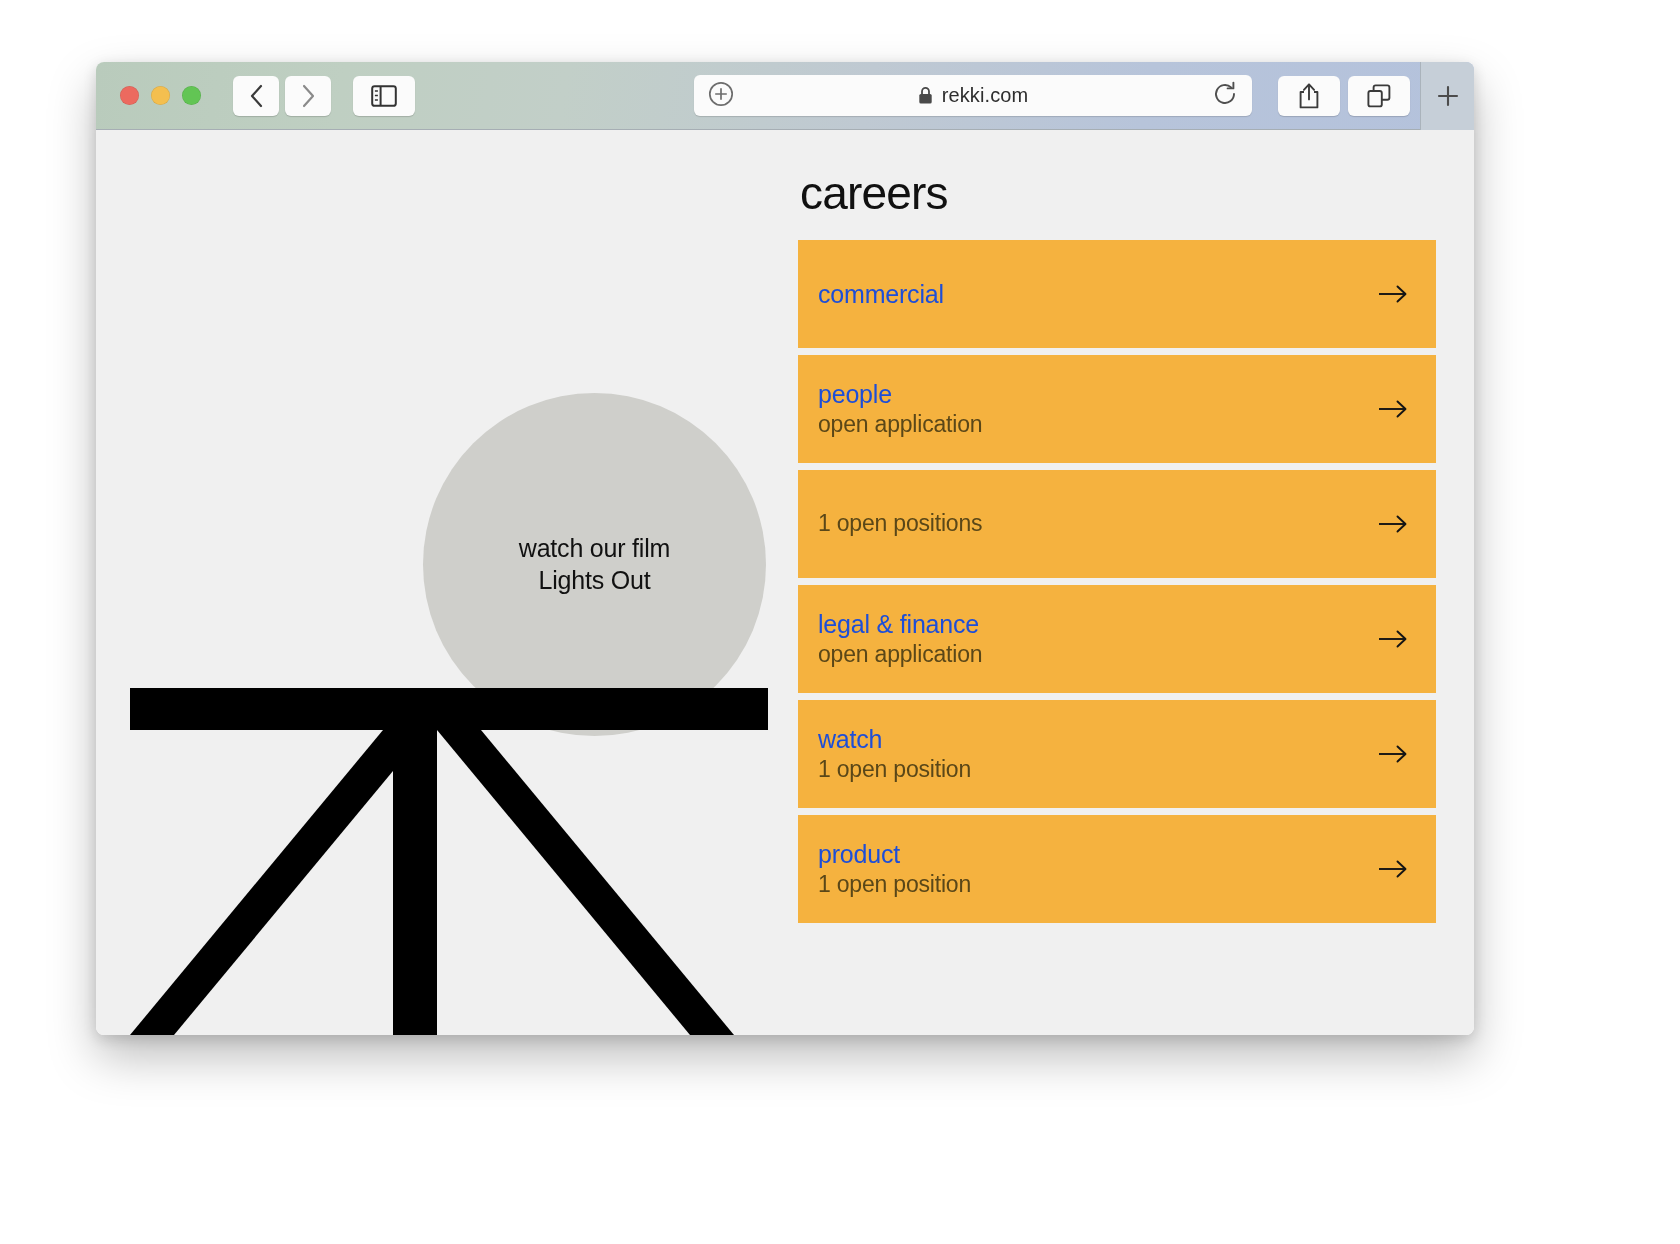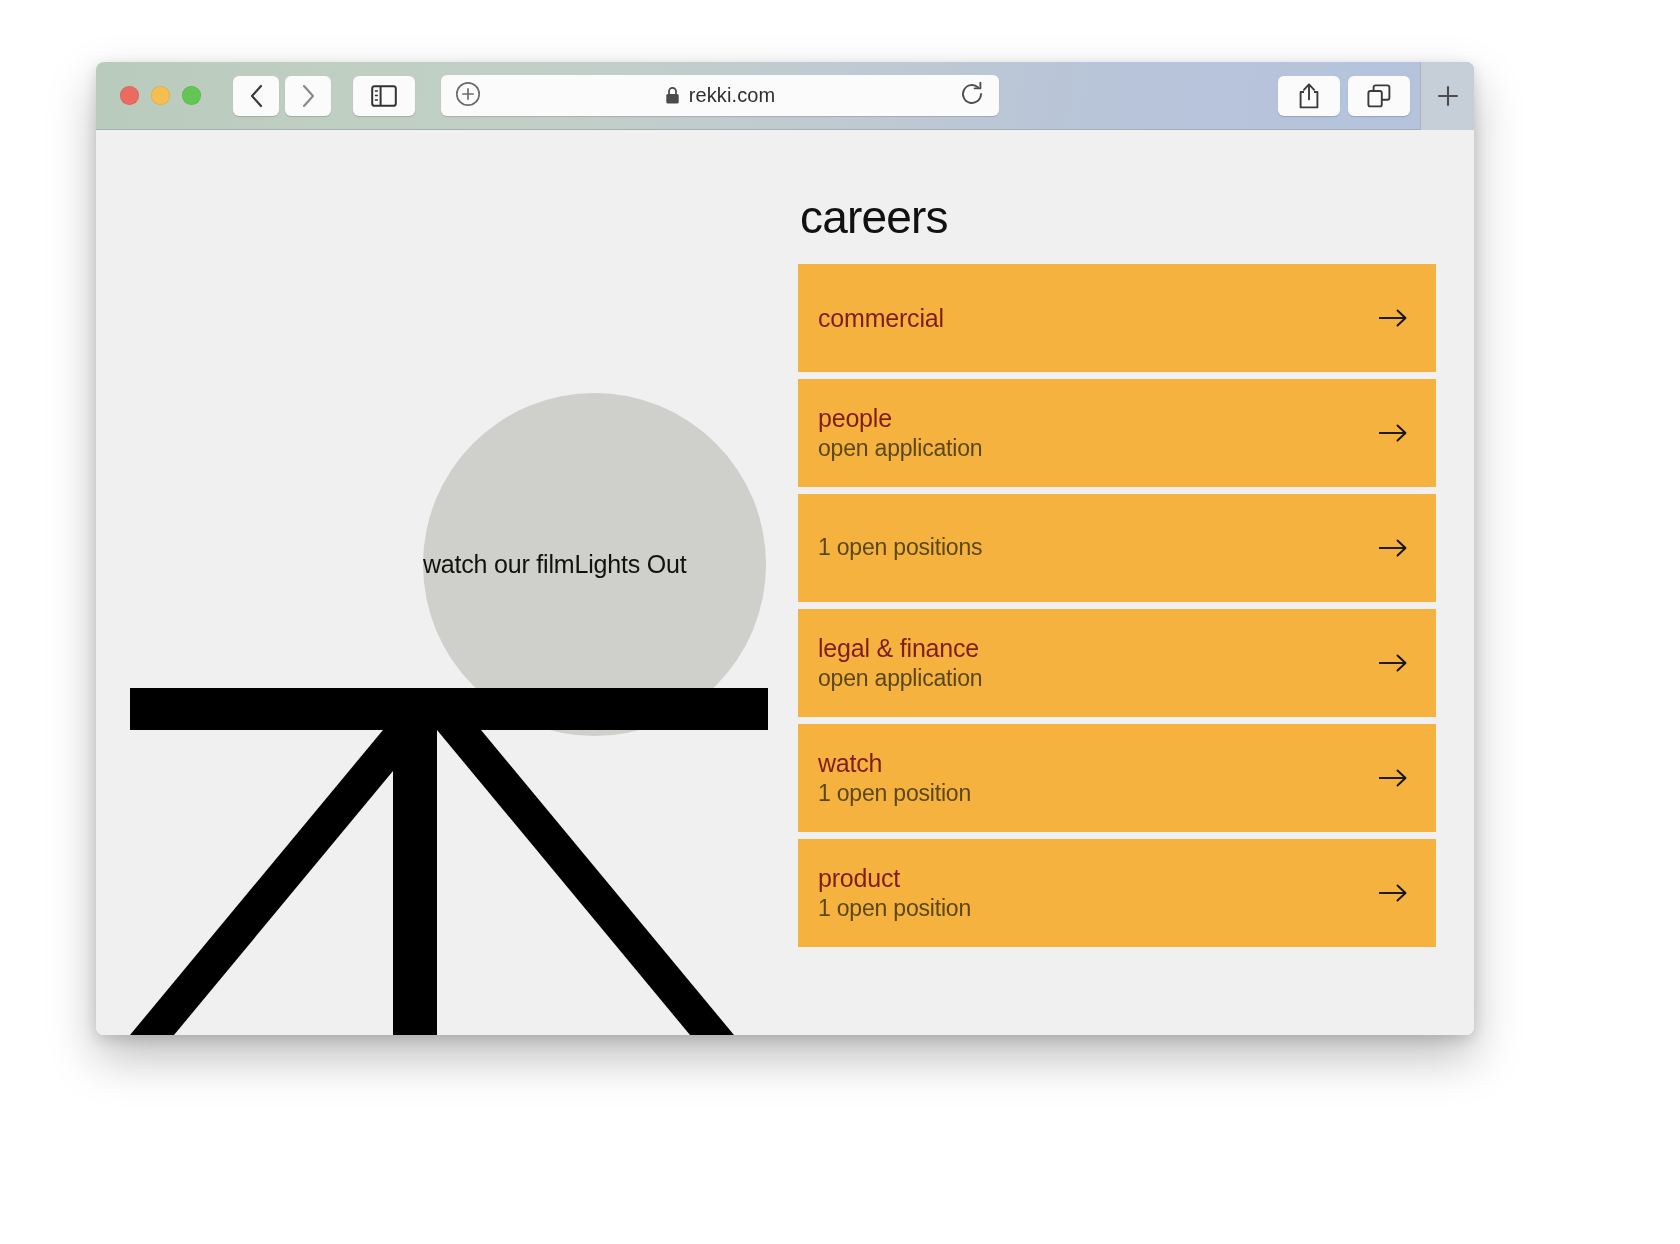--- a/index.html
+++ b/index.html
@@ -40,21 +40,21 @@
     display:flex; align-items:center; justify-content:center;
     box-shadow:0 1px 1px rgba(0,0,0,.16);
     color:#3d3d3d;
   }
   .navgrp{ display:flex; gap:6px; margin-left:32px; }
   .navgrp .tbtn{ width:46px; }
   .sidebar-btn{ width:62px; margin-left:22px; }
 
   .urlwrap{
     flex:1;
-    display:flex; justify-content:flex-start;
+    display:flex; justify-content:flex-end;
     margin:0 26px;
   }
   .urlbar{
     position:relative;
     width:558px; height:41px;
     background:#fbfbfb; border-radius:6px;
     box-shadow:0 1px 1px rgba(0,0,0,.14);
     display:flex; align-items:center; justify-content:center;
   }
   .url-plus{ position:absolute; left:14px; top:50%; transform:translateY(-50%); }
@@ -77,31 +77,31 @@
 
   
   .content{
     position:relative;
     height:905px;
     background:#f0f0f0;
     overflow:hidden;
     display:flex;
   }
   .left-pane{ position:relative; width:672px; height:100%; }
-  .right-pane{ position:relative; flex:1; padding:64px 38px 0 30px; }
+  .right-pane{ position:relative; flex:1; padding:40px 38px 0 30px; }
 
   
   .film-circle{
     position:absolute;
     left:327px; top:263px;
     width:343px; height:343px;
     border-radius:50%;
     background:#cfcfcb;
-    display:flex; 
-    align-items:center; 
+    display:flex; flex-direction:column;
+    align-items:center; justify-content:center;
     cursor:pointer;
   }
   .film-line{
     font-size:25px; color:#111; line-height:1.25;
     letter-spacing:-.2px;
   }
 
   
   .logo-svg{ position:absolute; left:0; top:540px; width:672px; height:365px; }
 
@@ -114,21 +114,21 @@
   .cards{ display:flex; flex-direction:column; gap:7px; }
   .card{
     position:relative;
     height:108px;
     background:#f5b23f;
     display:flex; flex-direction:column; justify-content:center;
     padding:0 26px 0 20px;
     cursor:pointer;
   }
   .card-title{
-    font-size:25px; color:#7f1d1d; letter-spacing:-.2px;
+    font-size:25px; color:#1d4ed8; letter-spacing:-.2px;
     line-height:1.28;
   }
   .card-sub{
     font-size:23px; color:#5a4718; letter-spacing:-.2px;
     line-height:1.3;
   }
   .card-arrow{
     position:absolute; right:28px; top:50%;
     transform:translateY(-50%);
     color:#141414;

